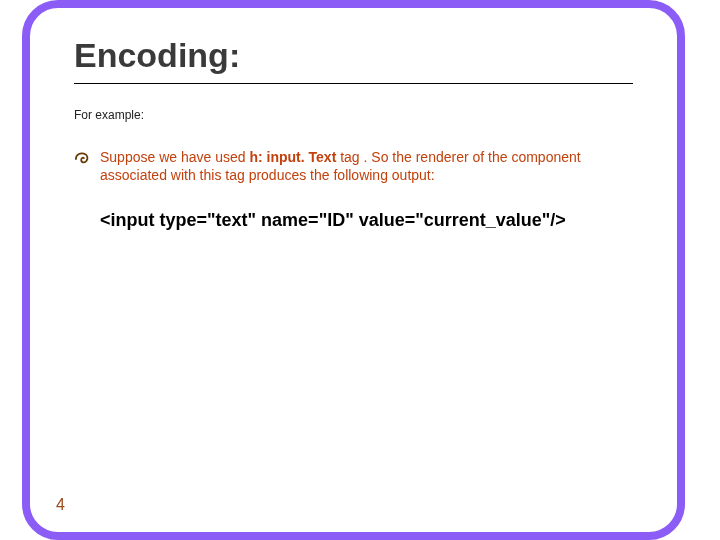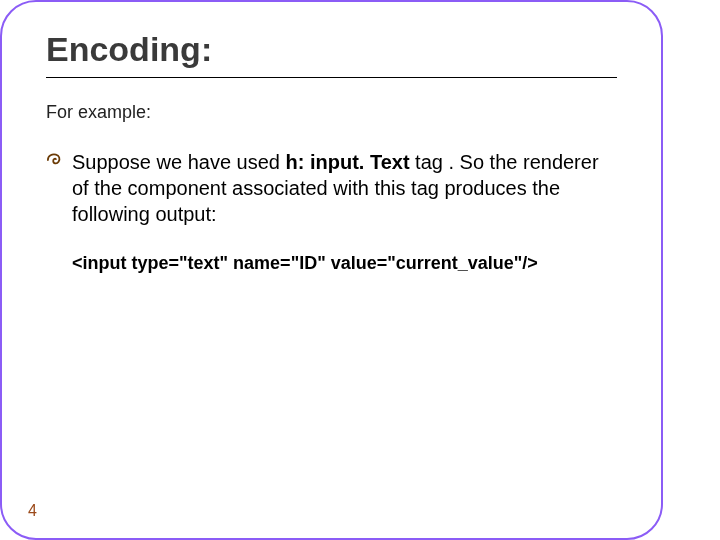--- a/index.html
+++ b/index.html
@@ -9,54 +9,55 @@
     height: 540px;
     background: #fff;
     font-family: Arial, Helvetica, sans-serif;
     color: #000;
   }
   .slide {
     position: relative;
     box-sizing: border-box;
     width: 663px;
     height: 540px;
-    border: 2px solid #8b5cf6;
+    border: 8px solid #8b5cf6;
     border-radius: 36px;
     padding: 28px 44px 24px 44px;
     overflow: hidden;
+    margin-left: 22px;
   }
   .title {
     font-size: 34px;
     font-weight: bold;
     color: #3a3a3a;
     margin: 0 0 8px 0;
   }
   .title-rule {
     border: none;
     border-top: 1px solid #000;
     margin: 0 0 24px 0;
     width: 100%;
   }
   .subhead {
-    font-size: 18px;
+    font-size: 12px;
     color: #222;
     margin: 0 0 26px 0;
   }
   .bullets {
     list-style: none;
     padding: 0;
     margin: 0;
   }
   .bullets > li {
     position: relative;
     padding-left: 26px;
-    font-size: 20px;
+    font-size: 14px;
     line-height: 1.3;
     margin-bottom: 26px;
-    color: #000000;
+    color: #c2410c;
   }
   .bullets > li::before {
     content: "";
     position: absolute;
     left: 0;
     top: 4px;
     width: 16px;
     height: 14px;
     background:
       radial-gradient(circle at 8px 6px, #6b3b06 0 2.2px, transparent 2.4px),

